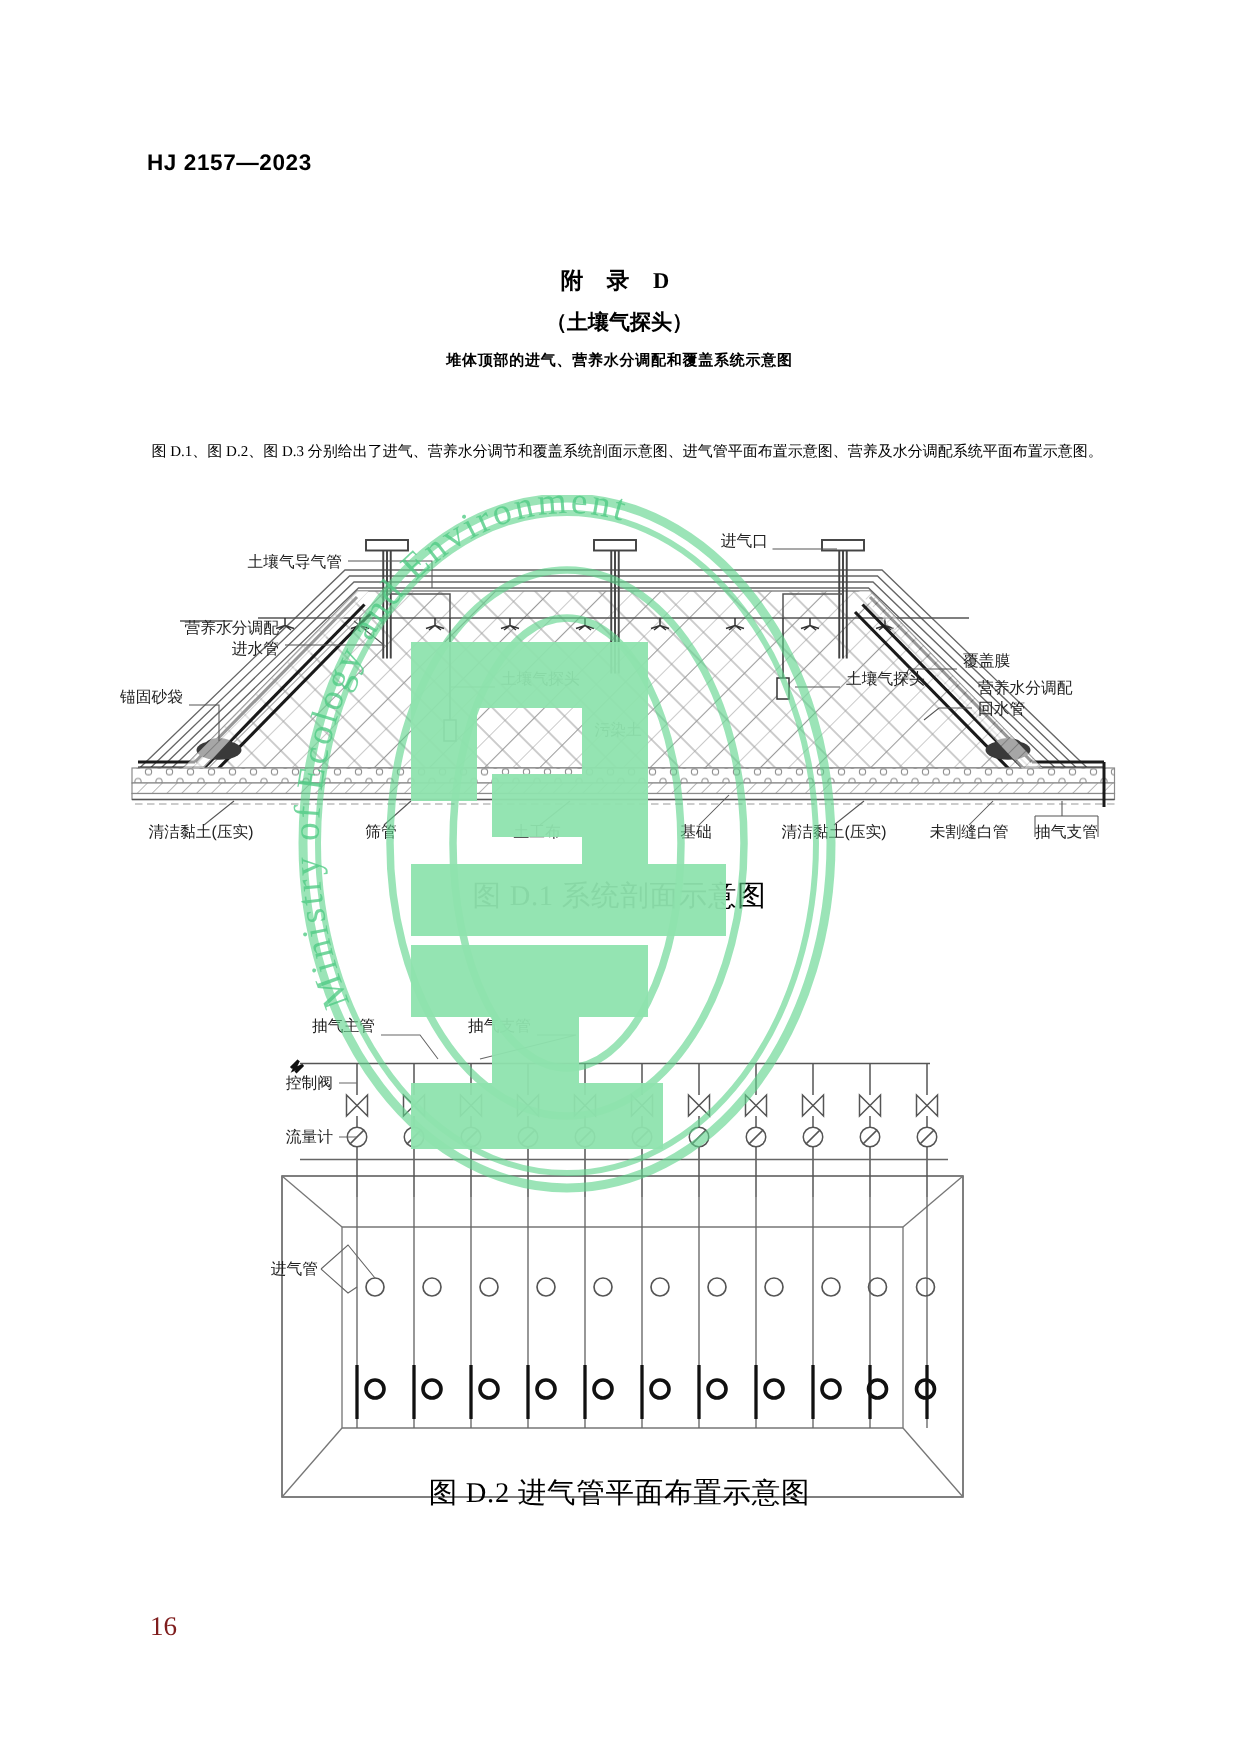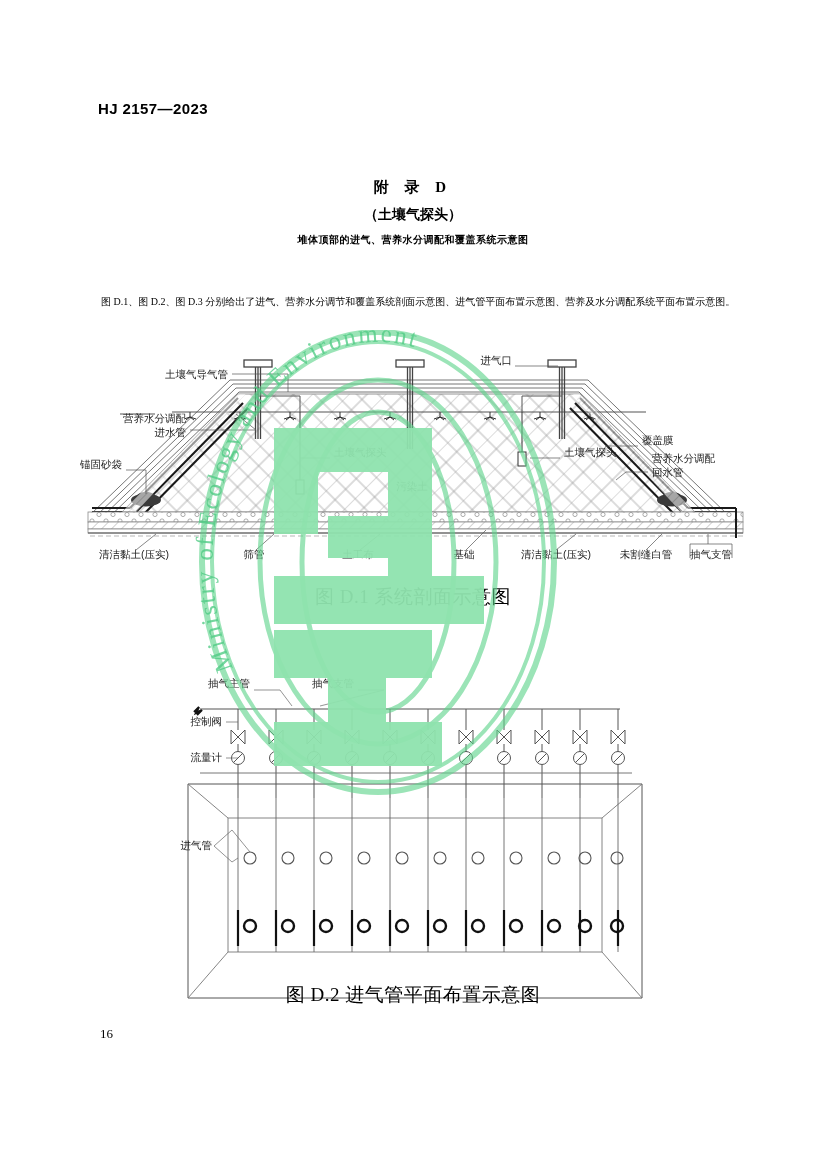--- a/index.html
+++ b/index.html
@@ -22,21 +22,21 @@
 
   
   .para{position:absolute;left:81px;right:84px;top:289px;font-size:10px;line-height:26px;text-align:justify;text-indent:2em;}
 
   
   .cap{position:absolute;left:0;right:0;text-align:center;font-size:19px;letter-spacing:.5px;}
   .cap1{top:584px;}
   .cap2{top:982px;}
 
   
-  .pgnum{position:absolute;left:100px;top:1026px;font-size:13px;color:#000000;}
+  .pgnum{position:absolute;left:100px;top:1074px;font-size:18px;color:#7f1d1d;}
 
   
   .wm{position:absolute;left:178px;top:330px;width:400px;height:480px;pointer-events:none;z-index:5;}
   .wm svg{display:block;}
 
   
   .fig1{position:absolute;left:60px;top:352px;width:710px;height:230px;}
   .fig1 svg{display:block;}
 
   

